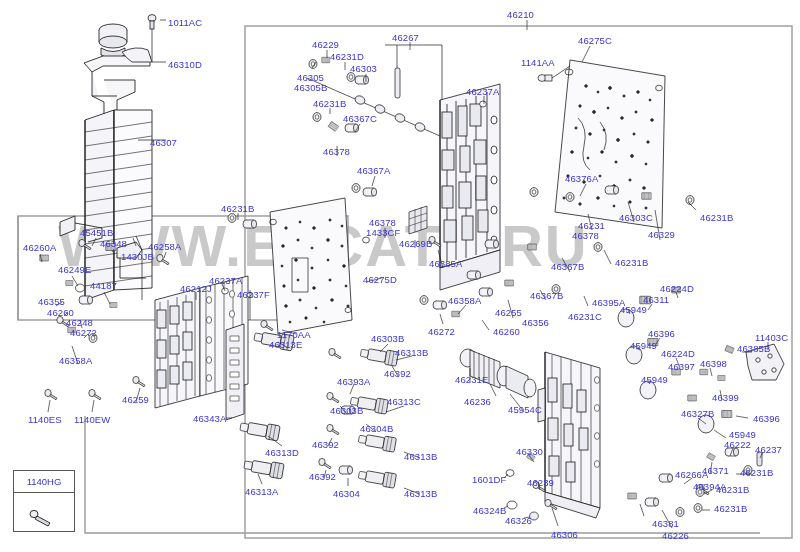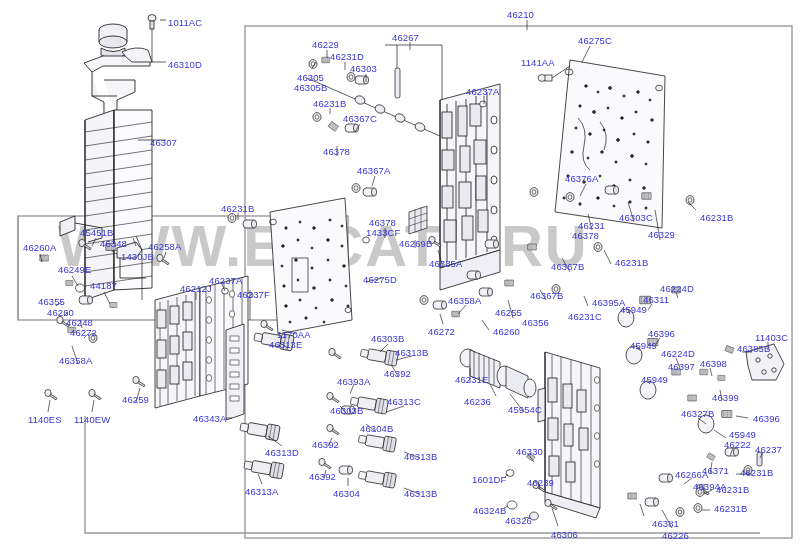--- a/index.html
+++ b/index.html
@@ -611,20 +611,29 @@
       <path d="M504,478 L508,474"></path>
       <path d="M538,482 L540,490"></path>
       <path d="M504,508 L508,506"></path>
       <path d="M524,518 L530,517"></path>
       <path d="M558,526 L552,508"></path>
       <path d="M644,516 L640,504"></path>
       <path d="M672,528 L662,510"></path>
     </g>
   </svg>
 
+  <div class="legend-box">
+    <div class="legend-title">1140HG</div>
+    <svg class="legend-art" viewBox="0 0 60 39">
+      <g stroke="#1a1a1a" stroke-width="0.9" fill="#eeeef3">
+        <ellipse cx="20" cy="21" rx="4" ry="3.6"></ellipse>
+        <path d="M23,23 L36,30 L34,33 L21,26 Z" fill="#dcdce5"></path>
+      </g>
+    </svg>
+  </div>
 
   <div id="labels">
       <div class="lbl" style="left: 168px; top: 18px; color: rgb(58, 53, 214);">1011AC</div>
       <div class="lbl" style="left: 168px; top: 60px; color: rgb(58, 53, 214);">46310D</div>
       <div class="lbl" style="left: 150px; top: 138px; color: rgb(58, 53, 214);">46307</div>
       <div class="lbl" style="left: 507px; top: 10px; color: rgb(58, 53, 214);">46210</div>
       <div class="lbl" style="left: 392px; top: 33px; color: rgb(58, 53, 214);">46267</div>
       <div class="lbl" style="left: 312px; top: 40px; color: rgb(58, 53, 214);">46229</div>
       <div class="lbl" style="left: 330px; top: 52px; color: rgb(58, 53, 214);">46231D</div>
       <div class="lbl" style="left: 350px; top: 64px; color: rgb(58, 53, 214);">46303</div>

